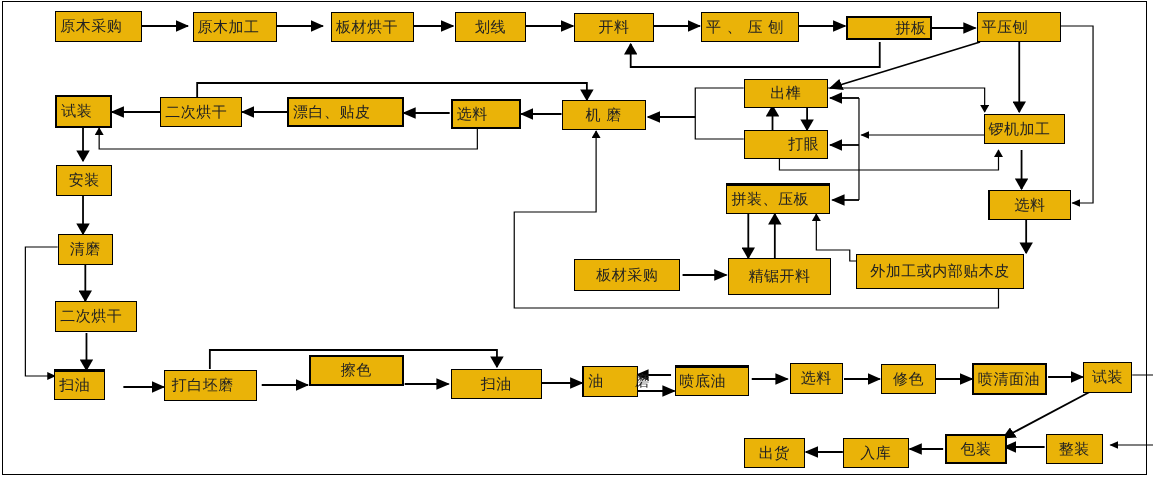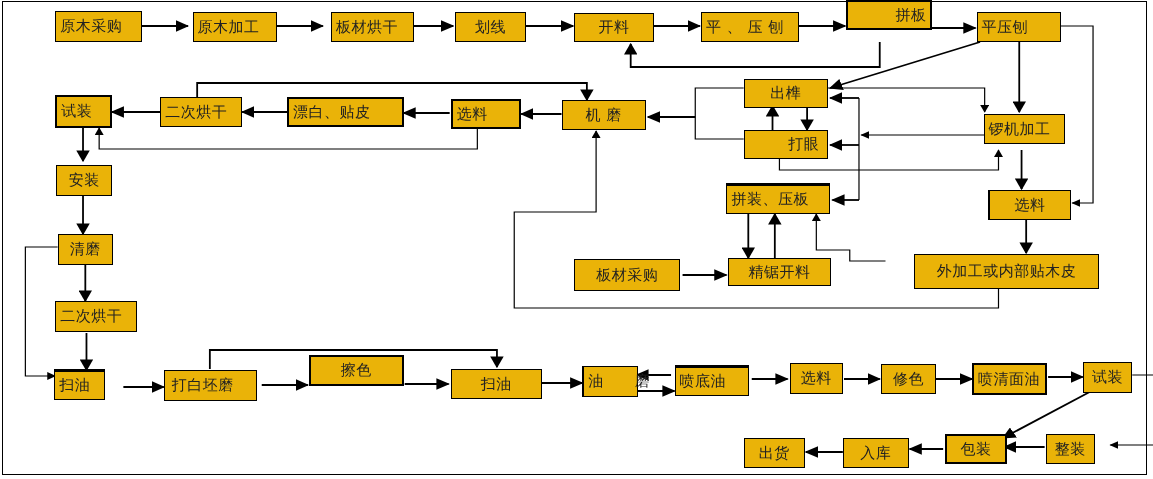--- a/index.html
+++ b/index.html
@@ -97,50 +97,50 @@
       <path d="M731,452 L699,452" marker-end="url(#ah)" vector-effect="non-scaling-stroke"></path>
     </g>
   </svg>
 
   <div class="node" style="left: 55.344px; top: 11px; width: 86.475px; height: 31px;">原木采购</div>
   <div class="node" style="left: 192.551px; top: 12px; width: 84.169px; height: 30px;">原木加工</div>
   <div class="node" style="left: 330.911px; top: 12px; width: 83.016px; height: 30px;">板材烘干</div>
   <div class="node c" style="left: 455.435px; top: 12px; width: 70.333px; height: 30px;">划线</div>
   <div class="node c" style="left: 574.194px; top: 13px; width: 79.557px; height: 29px;">开料</div>
   <div class="node" style="left: 701.024px; top: 12px; width: 98.005px; height: 30px;">平 、 压 刨</div>
-  <div class="node c thick" style="left: 846.302px; top: 0; width: 85.322px; height: 30px; padding-left: 44px;">拼板</div>
+  <div class="node c thick" style="left: 846.302px; top: 16px; width: 85.322px; height: 24px; padding-left: 44px;">拼板</div>
   <div class="node" style="left: 976.591px; top: 12px; width: 84.169px; height: 30px;">平压刨</div>
 
   <div class="node thick" style="left: 55.344px; top: 95px; width: 56.497px; height: 33px;">试装</div>
   <div class="node" style="left: 160.267px; top: 97px; width: 81.863px; height: 30px;">二次烘干</div>
   <div class="node thick" style="left: 287.097px; top: 97px; width: 116.453px; height: 30px;">漂白、贴皮</div>
   <div class="node thick" style="left: 450.823px; top: 99px; width: 70.333px; height: 30px;">选料</div>
   <div class="node c" style="left: 743.685px; top: 79px; width: 84.169px; height: 29px;">出榫</div>
   <div class="node c" style="left: 561.511px; top: 100px; width: 84.169px; height: 30px;">机 磨</div>
   <div class="node c" style="left: 743.685px; top: 130px; width: 84.169px; height: 29px; padding-left: 36px;">打眼</div>
   <div class="node" style="left: 983.509px; top: 114px; width: 81.863px; height: 30px;">锣机加工</div>
 
   <div class="node tt" style="left: 726.39px; top: 183px; width: 103.77px; height: 31px;">拼装、压板</div>
   <div class="node c bl" style="left: 988.121px; top: 190px; width: 83.016px; height: 30px;">选料</div>
   <div class="node c" style="left: 574.194px; top: 259px; width: 106.076px; height: 32px;">板材采购</div>
-  <div class="node c" style="left: 727.543px; top: 258px; width: 103.77px; height: 28px;">精锯开料</div>
-  <div class="node c" style="left: 914px; top: 254px; width: 185px; height: 35px;">外加工或内部贴木皮</div>
+  <div class="node c" style="left: 727.543px; top: 258px; width: 103.77px; height: 37px;">精锯开料</div>
+  <div class="node c" style="left: 856px; top: 254px; width: 168px; height: 35px;">外加工或内部贴木皮</div>
 
   <div class="node c" style="left: 56.497px; top: 165px; width: 55.344px; height: 31px;">安装</div>
   <div class="node c" style="left: 57.65px; top: 234px; width: 55.344px; height: 31px;">清磨</div>
   <div class="node" style="left: 55.344px; top: 301px; width: 81.863px; height: 31px;">二次烘干</div>
 
   <div class="node tt" style="left: 54.191px; top: 369px; width: 50.732px; height: 31px;">扫油</div>
   <div class="node" style="left: 163.726px; top: 370px; width: 93.393px; height: 31px; padding-left: 7px;">打白坯磨</div>
   <div class="node c thick" style="left: 309.004px; top: 355px; width: 94.546px; height: 31px;">擦色</div>
   <div class="node c" style="left: 450.823px; top: 369px; width: 91.087px; height: 30px;">扫油</div>
   <div class="node bl" style="left: 582.265px; top: 366px; width: 55.344px; height: 31px;">油　　磨</div>
   <div class="node tt" style="left: 674.505px; top: 365px; width: 74.945px; height: 31px;">喷底油</div>
   <div class="node c" style="left: 789.805px; top: 363px; width: 53.038px; height: 31px;">选料</div>
   <div class="node c" style="left: 880.892px; top: 364px; width: 55.344px; height: 30px;">修色</div>
   <div class="node thick" style="left: 971.979px; top: 363px; width: 74.945px; height: 32px;">喷清面油</div>
   <div class="node c" style="left: 1082.67px; top: 362px; width: 49.579px; height: 31px;">试装</div>
 
   <div class="node c" style="left: 743.685px; top: 438px; width: 61.109px; height: 30px;">出货</div>
   <div class="node c" style="left: 842.843px; top: 438px; width: 65.721px; height: 30px;">入库</div>
   <div class="node c thick" style="left: 945.46px; top: 434px; width: 61.109px; height: 30px;">包装</div>
-  <div class="node c" style="left: 1045.77px; top: 434px; width: 49px; height: 30px;">整装</div>
+  <div class="node c" style="left: 1045.77px; top: 434px; width: 57px; height: 30px;">整装</div>
 </div>
 
 </body></html>

